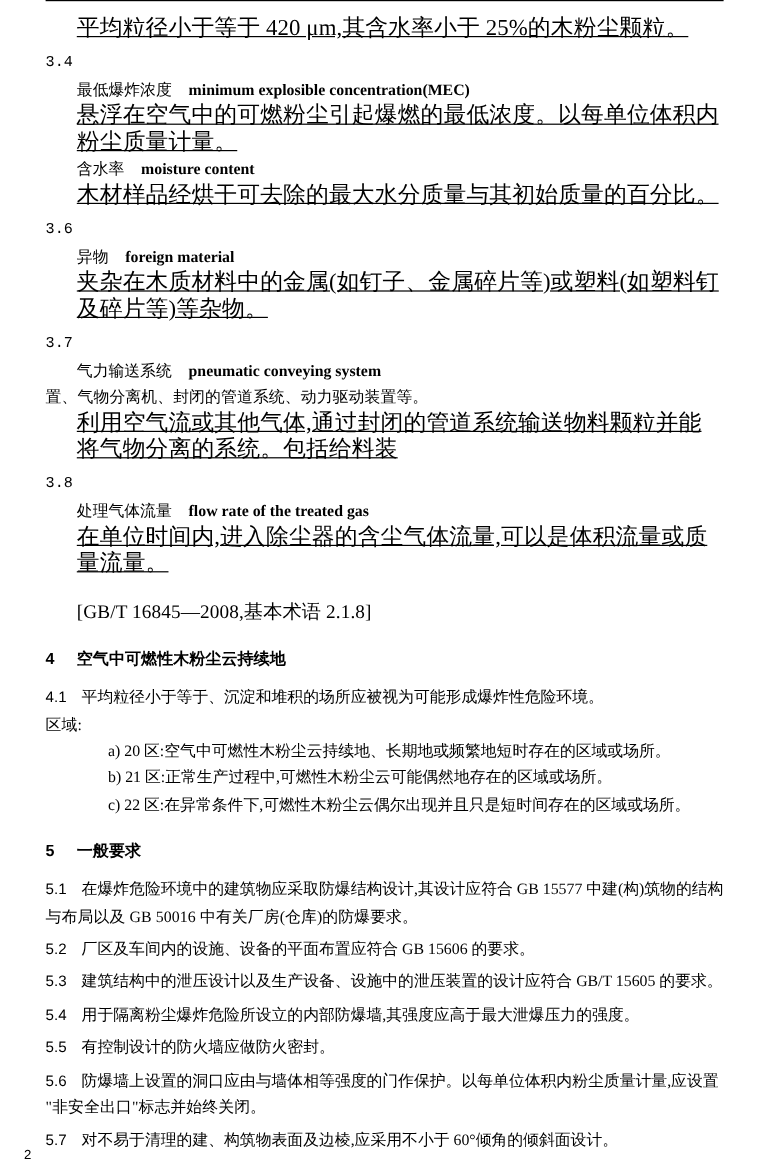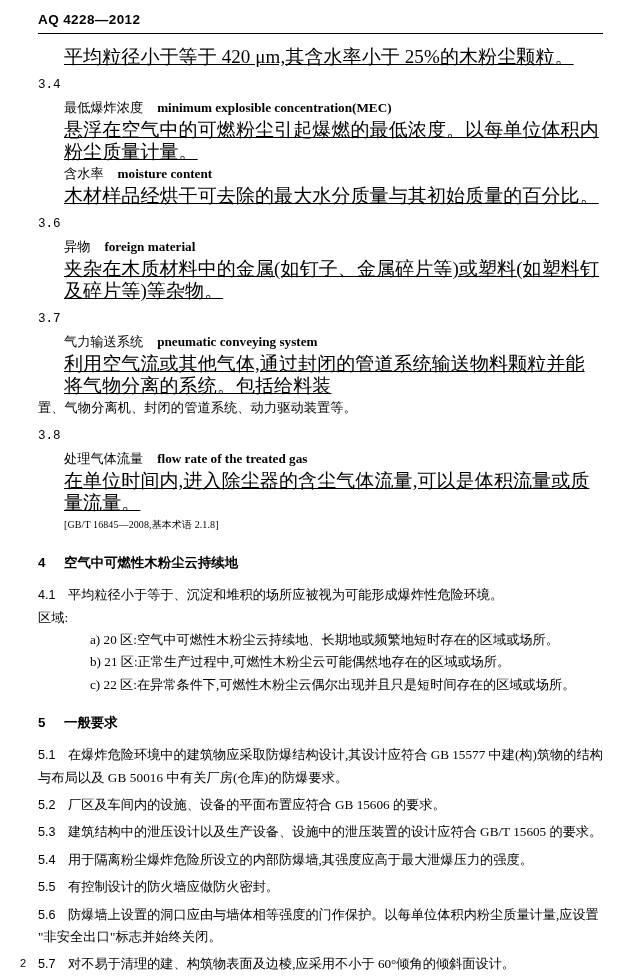--- a/index.html
+++ b/index.html
@@ -62,22 +62,23 @@
     margin-left: 14px;
   }
   .def-line {
     margin-left: 26px;
     font-size: 19px;
     line-height: 22px;
     text-decoration: underline;
   }
   .ref-line {
     margin-left: 26px;
-    font-size: 10px;
-    line-height: 22px;
+    font-size: 16px;
+    line-height: 22px;
+    margin-top: 19px;
   }
   .section-head {
     font-family: "Liberation Sans", sans-serif;
     font-weight: bold;
     font-size: 13.4px;
     margin-top: 18px;
     margin-bottom: 12px;
   }
   .section-head .snum {
     display: inline-block;
@@ -113,21 +114,20 @@
   }
   .tight {
     margin-top: 0;
   }
 </style>
 </head>
 <body>
 
 <div class="page">
 
-  <div class="header">AQ 4228—2012</div>
   <div class="rule"></div>
 
   <div class="body-text def-line">平均粒径小于等于 420 μm,其含水率小于 25%的木粉尘颗粒。</div>
 
   <div class="clause-num">3.4</div>
   <div class="term-line">
     <span class="term-cn">最低爆炸浓度</span><span class="term-en">minimum explosible concentration(MEC)</span>
   </div>
   <div class="body-text def-line">悬浮在空气中的可燃粉尘引起爆燃的最低浓度。以每单位体积内粉尘质量计量。</div>
 
@@ -139,22 +139,22 @@
   <div class="clause-num">3.6</div>
   <div class="term-line">
     <span class="term-cn">异物</span><span class="term-en">foreign material</span>
   </div>
   <div class="body-text def-line">夹杂在木质材料中的金属(如钉子、金属碎片等)或塑料(如塑料钉及碎片等)等杂物。</div>
 
   <div class="clause-num">3.7</div>
   <div class="term-line">
     <span class="term-cn">气力输送系统</span><span class="term-en">pneumatic conveying system</span>
   </div>
+  <div class="body-text" style="margin-left:0">置、气物分离机、封闭的管道系统、动力驱动装置等。</div>
   <div class="body-text def-line">利用空气流或其他气体,通过封闭的管道系统输送物料颗粒并能将气物分离的系统。包括给料装</div>
-  <div class="body-text" style="margin-left:0">置、气物分离机、封闭的管道系统、动力驱动装置等。</div>
 
   <div class="clause-num">3.8</div>
   <div class="term-line">
     <span class="term-cn">处理气体流量</span><span class="term-en">flow rate of the treated gas</span>
   </div>
   <div class="body-text def-line">在单位时间内,进入除尘器的含尘气体流量,可以是体积流量或质量流量。</div>
   <div class="body-text ref-line">[GB/T 16845—2008,基本术语 2.1.8]</div>
 
   <div class="section-head">
     <span class="snum">4</span><span>空气中可燃性木粉尘云持续地</span>

